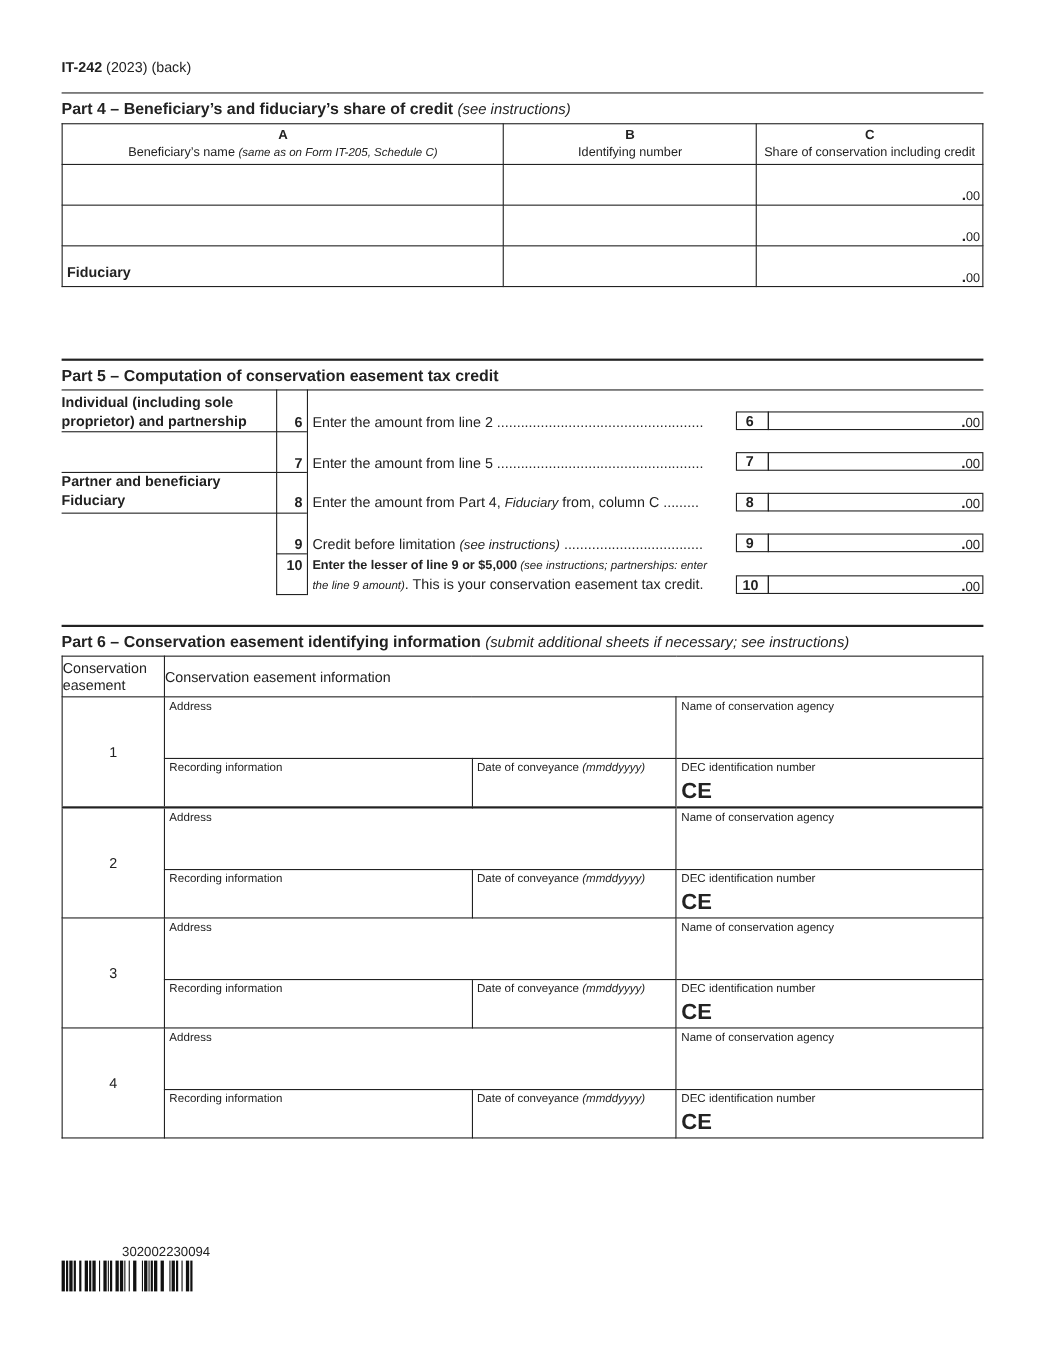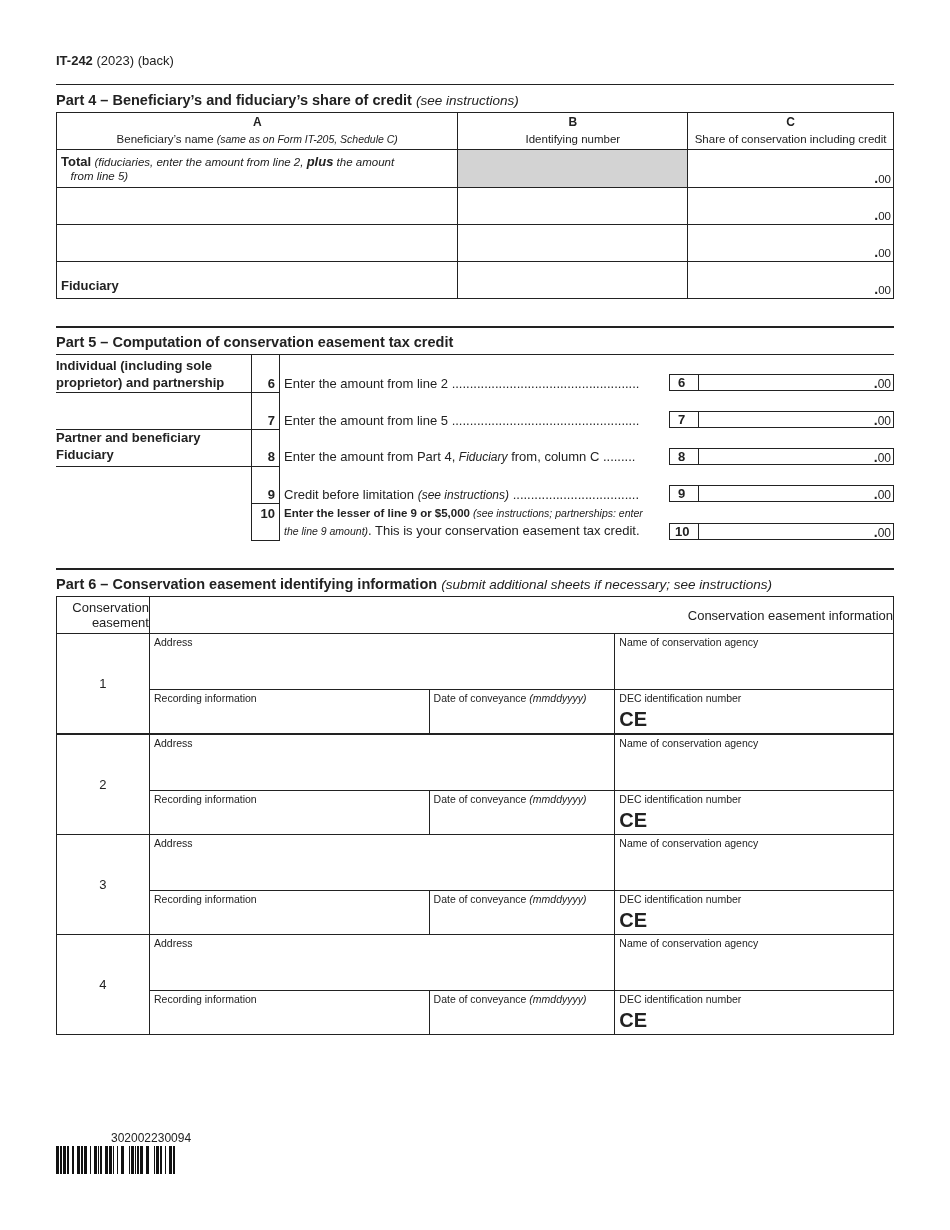--- a/index.html
+++ b/index.html
@@ -33,21 +33,21 @@
   .p5-num { font-size: 13px; font-weight: bold; text-align: right; width: 22px; }
   .p5-text { font-size: 13px; white-space: nowrap; }
   .p5-text i { font-size: 12px; }
   .p5-box { border: 1px solid #222; height: 17px; }
   .p5-boxnum { font-weight: bold; font-size: 13px; padding-left: 8px; line-height: 15px; }
   .p5-amt { font-size: 12px; text-align: right; padding-right: 2px; line-height: 17px; }
   .p5-amt b { font-size: 14px; }
   
   .p6 { left: 56px; top: 596px; width: 838px; }
   .p6 td { border: 1px solid #222; vertical-align: top; font-size: 10.5px; }
-  .p6 .hdcell { text-align: right; font-size: 13px; vertical-align: middle; height: 37px; }
+  .p6 .hdcell { text-align: left; font-size: 13px; vertical-align: middle; height: 37px; }
   .p6 .num { text-align: center; vertical-align: middle; font-size: 13px; }
   .p6 .fl { padding: 2px 4px; }
   .p6 .fl i { font-style: italic; }
   .p6 .ce { font-weight: bold; font-size: 20px; display: block; margin-top: 4px; }
   .p6 .thick td { border-top: 2px solid #222; }
   .barcode-num { left: 111px; top: 1131px; font-size: 12px; }
   .barcode { left: 56px; top: 1146px; height: 28px; display: flex; align-items: stretch; }
   .barcode span { display: block; background: #111; height: 28px; }
 </style>
 </head>
@@ -72,27 +72,20 @@
     <td class="colhdr">
           <span class="letter">B</span>
           <span class="sub">Identifying number</span>
         </td>
     <td class="colhdr">
           <span class="letter">C</span>
           <span class="sub">Share of conservation including credit</span>
         </td>
   </tr>
   <tr class="row">
-    <td class="label"><b>Total</b> <i><span>(fiduciaries, enter the amount from line 2,</span> <b>plus</b> <span>the amount</span><br>&nbsp;&nbsp;&nbsp;<span>from line 5)</span></i></td>
-    <td class="shade"></td>
-    <td class="amt">
-          <span class="cents"><b>.</b><span>00</span></span>
-        </td>
-  </tr>
-  <tr class="row">
     <td></td>
     <td></td>
     <td class="amt">
           <span class="cents"><b>.</b><span>00</span></span>
         </td>
   </tr>
   <tr class="row">
     <td></td>
     <td></td>
     <td class="amt">

